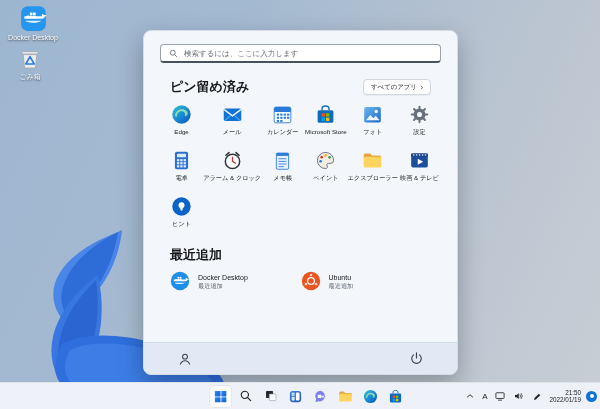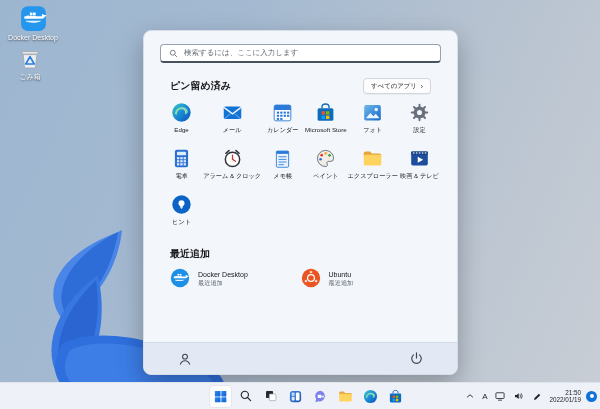--- a/index.html
+++ b/index.html
@@ -22,25 +22,25 @@
   
   .start-menu{position:absolute;left:143px;top:30px;width:315px;height:345px;
     background:#f3f6fb;border:1px solid #d7dde7;border-radius:8px;
     box-shadow:0 10px 26px rgba(0,0,0,.28);display:flex;flex-direction:column;
     box-sizing:border-box;overflow:hidden;}
   .sm-body{flex:1;padding:13px 16px 0;box-sizing:border-box;}
   .sm-search{display:flex;align-items:center;gap:6px;height:19px;background:#fff;
     border:1px solid #99a2ae;border-bottom:2px solid #48525e;border-radius:4px;
     padding:0 8px;box-sizing:border-box;}
   .sm-search input{flex:1;border:none;outline:none;background:transparent;
-    font-size:7.5px;color:#333;font-family:Liberation Mono, monospace;padding:0;}
+    font-size:7.5px;color:#333;font-family:Liberation Sans, sans-serif;padding:0;}
   .sm-search input::placeholder{color:#5f6671;}
   .sm-sec-head{display:flex;align-items:center;justify-content:space-between;
     margin-top:15px;padding:0 10px 0 10px;}
-  .sm-sec-title{font-size:10px;font-weight:bold;color:#17181a;}
+  .sm-sec-title{font-size:13px;font-weight:bold;color:#17181a;}
   .all-apps-btn{display:flex;align-items:center;gap:4px;font-size:6.4px;color:#1b1c1e;
     background:#fdfdfe;border:1px solid #d2d7df;border-radius:4px;padding:2.5px 7px;
     box-shadow:0 1px 1px rgba(0,0,0,.05);cursor:pointer;}
   .app-grid{margin-top:7px;display:grid;grid-template-columns:repeat(6,1fr);row-gap:5px;}
   .app-cell{display:flex;flex-direction:column;align-items:center;height:41px;
     cursor:pointer;border-radius:4px;}
   .app-cell .ic{width:22px;height:22px;display:flex;align-items:center;justify-content:center;}
   .app-cell .lbl{margin-top:3px;font-size:6.2px;color:#202124;white-space:nowrap;line-height:7px;}
   .sm-reco-head{margin-top:9px;padding:0 10px;}
   .reco-row{display:flex;margin-top:7px;padding:0 10px;}

